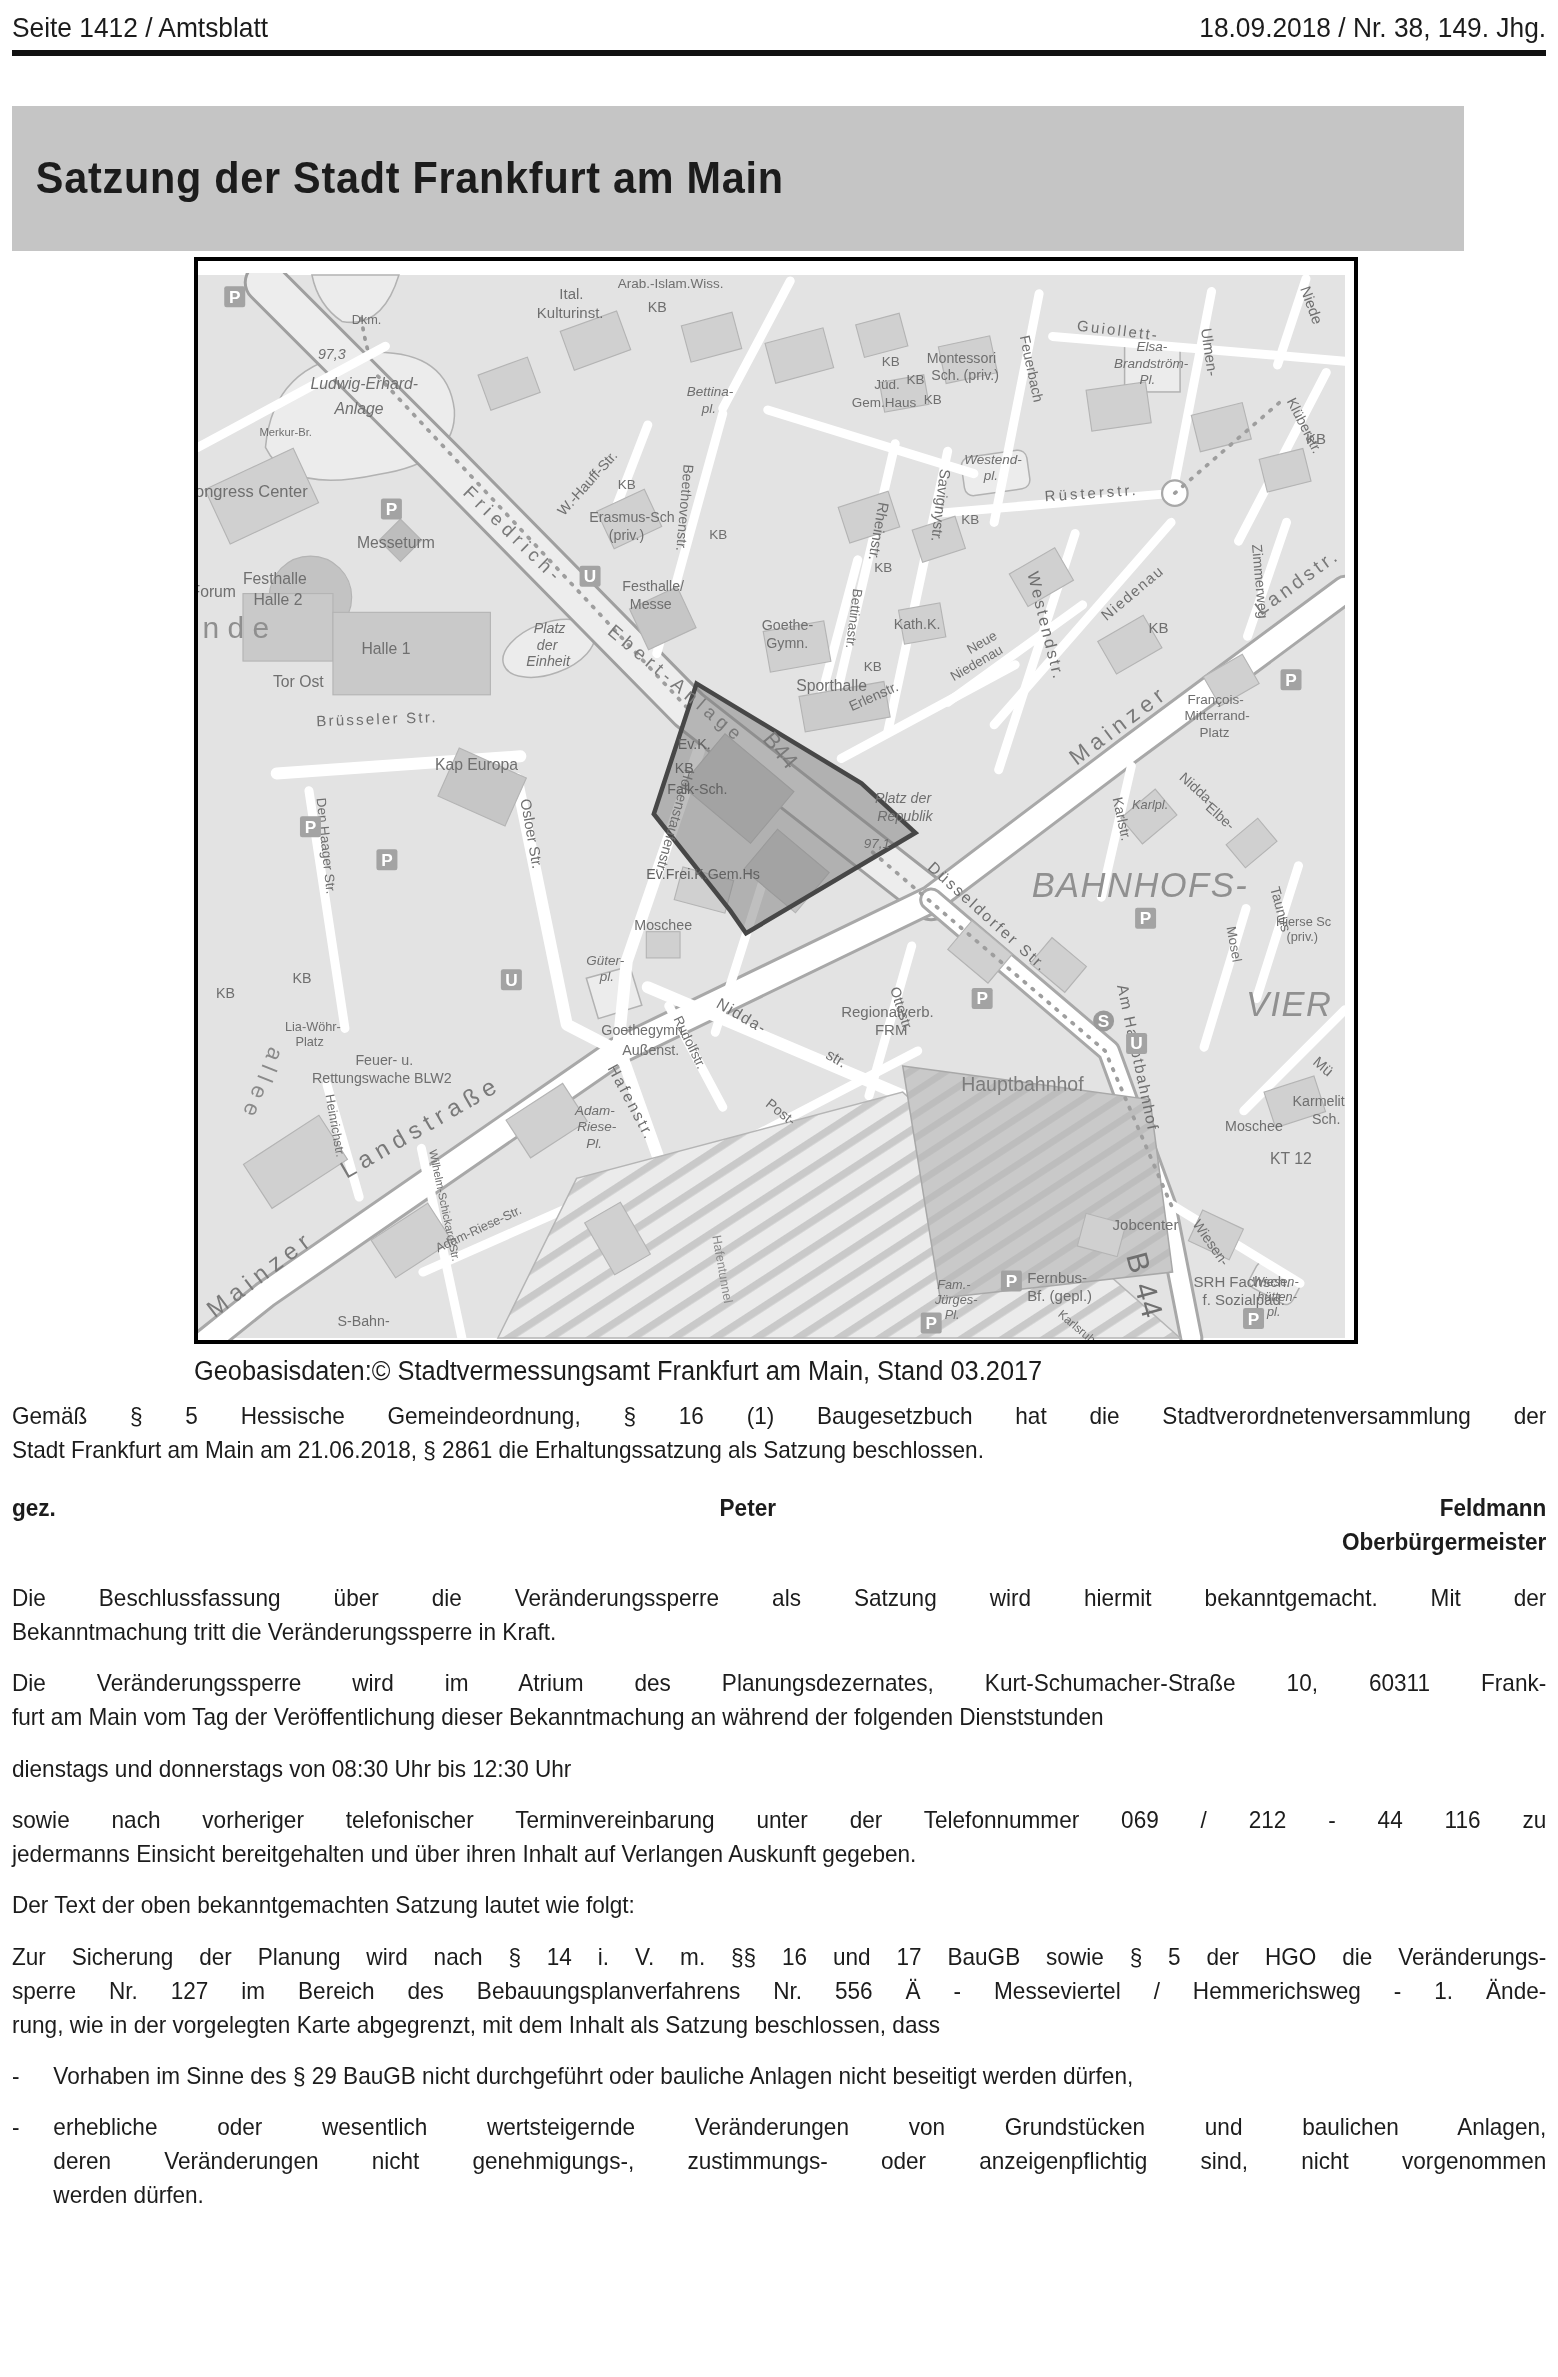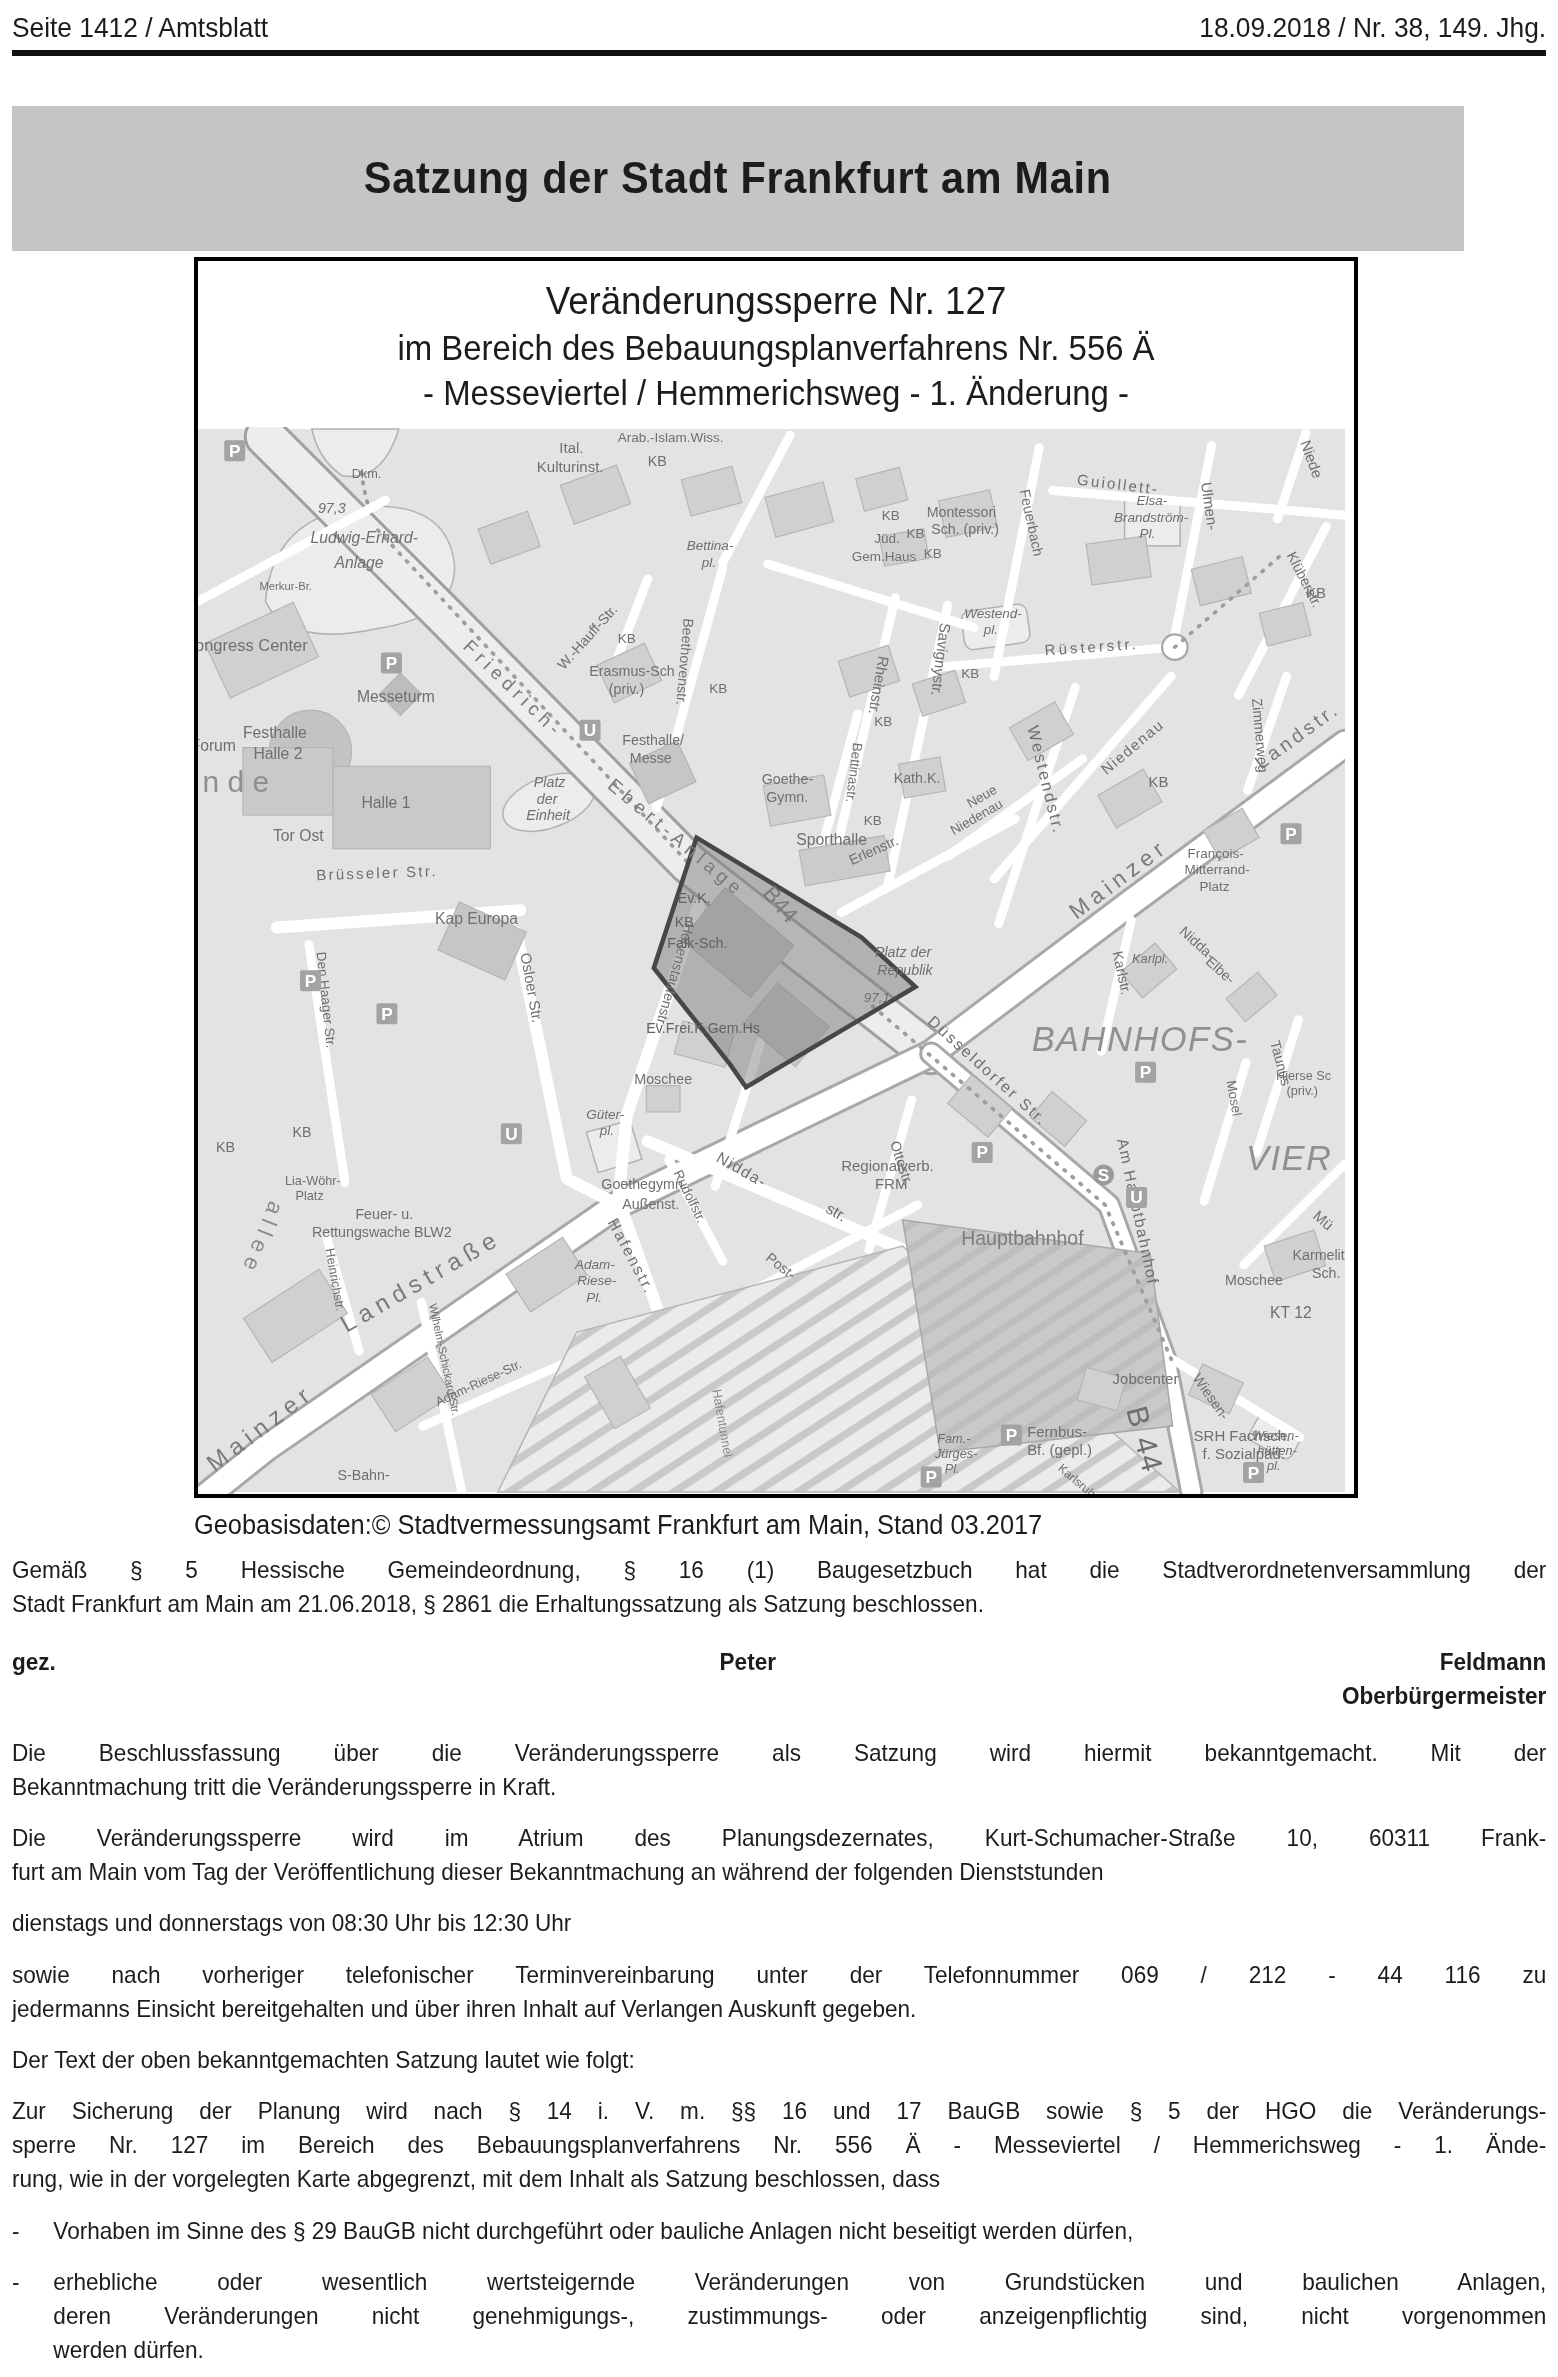--- a/index.html
+++ b/index.html
@@ -6,21 +6,21 @@
   body{width:1558px;height:2377px;overflow:hidden;font-family:"Liberation Sans",sans-serif;color:#1c1c1c;position:relative;}
   .page{padding:10.5px 12px 0 12px;}
   
   .cond-l{transform:scaleX(.94);transform-origin:left top;width:106.4%;}
   .cond-r{transform:scaleX(.94);transform-origin:right top;width:106.4%;margin-left:-6.4%;}
   .cond-c{transform:scaleX(.94);transform-origin:center top;}
   
   .hdr{display:flex;justify-content:flex-start;font-size:28px;line-height:33px;}
   .rule{height:5.3px;background:#111;margin-top:6.8px;}
   
-  .banner{margin-top:50px;margin-left:0;width:1452px;height:145px;background:#c5c5c5;display:flex;align-items:center;justify-content:center;}
+  .banner{margin-top:50px;margin-left:0;width:1452px;height:145px;background:#c5c5c5;display:flex;align-items:center;justify-content:flex-start;}
   .banner .t{font-size:44px;font-weight:bold;letter-spacing:0.8px;}
   
   .mapbox{margin-top:6px;margin-left:182px;width:1156px;border:4.5px solid #000;background:#fff;}
   .mtitle{text-align:center;padding-top:16.6px;}
   .mt1{font-size:39px;line-height:48px;}
   .mt2,.mt3{font-size:35px;line-height:45px;}
   .mapwrap{margin-top:12px;}
   svg{display:block;}
   .caption{margin:12px 0 1px 182px;font-size:27px;}
   
@@ -41,25 +41,20 @@
     <span class="cond-l">Seite 1412 / Amtsblatt</span>
     <span class="cond-r" style="text-align:right">18.09.2018 / Nr. 38, 149. Jhg.</span>
   </div>
   <div class="rule"></div>
 
   <div class="banner">
     <div class="t cond-c">Satzung der Stadt Frankfurt am Main</div>
   </div>
 
   <div class="mapbox">
-    <div class="mtitle">
-      <div class="mt1 cond-c">Veränderungssperre Nr. 127</div>
-      <div class="mt2 cond-c">im Bereich des Bebauungsplanverfahrens Nr. 556 Ä</div>
-      <div class="mt3 cond-c">- Messeviertel / Hemmerichsweg - 1. Änderung -</div>
-    </div>
     <div class="mapwrap">
       <svg id="map-svg" width="1147" height="1067" viewBox="0 0 1530 1418">
         <defs>
           <pattern id="rail" width="30" height="30" patternUnits="userSpaceOnUse" patternTransform="rotate(-33)">
             <rect width="30" height="30" fill="#ebebeb"></rect>
             <rect width="30" height="10" fill="#c9c9c9"></rect>
           </pattern>
           <pattern id="hallstripe" width="26" height="26" patternUnits="userSpaceOnUse" patternTransform="rotate(-33)">
             <rect width="26" height="26" fill="#c9c9c9"></rect>
             <rect width="26" height="9" fill="#bdbdbd"></rect>

